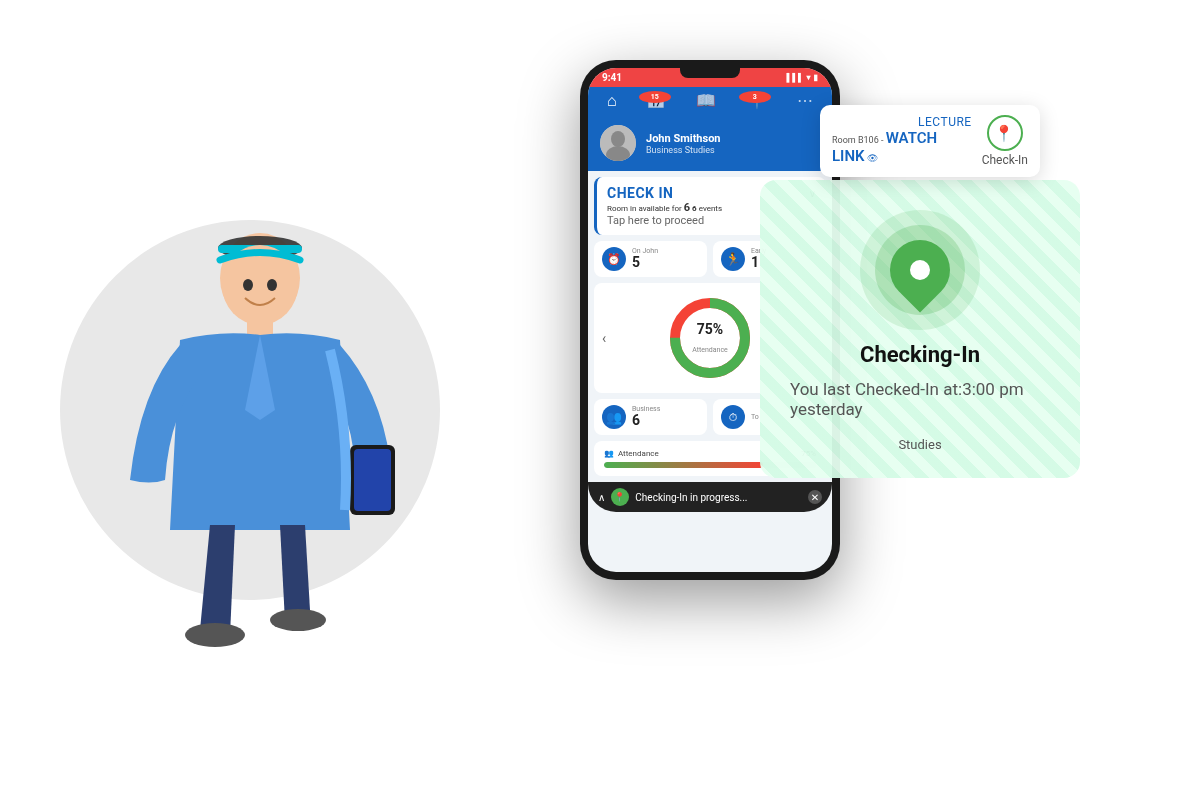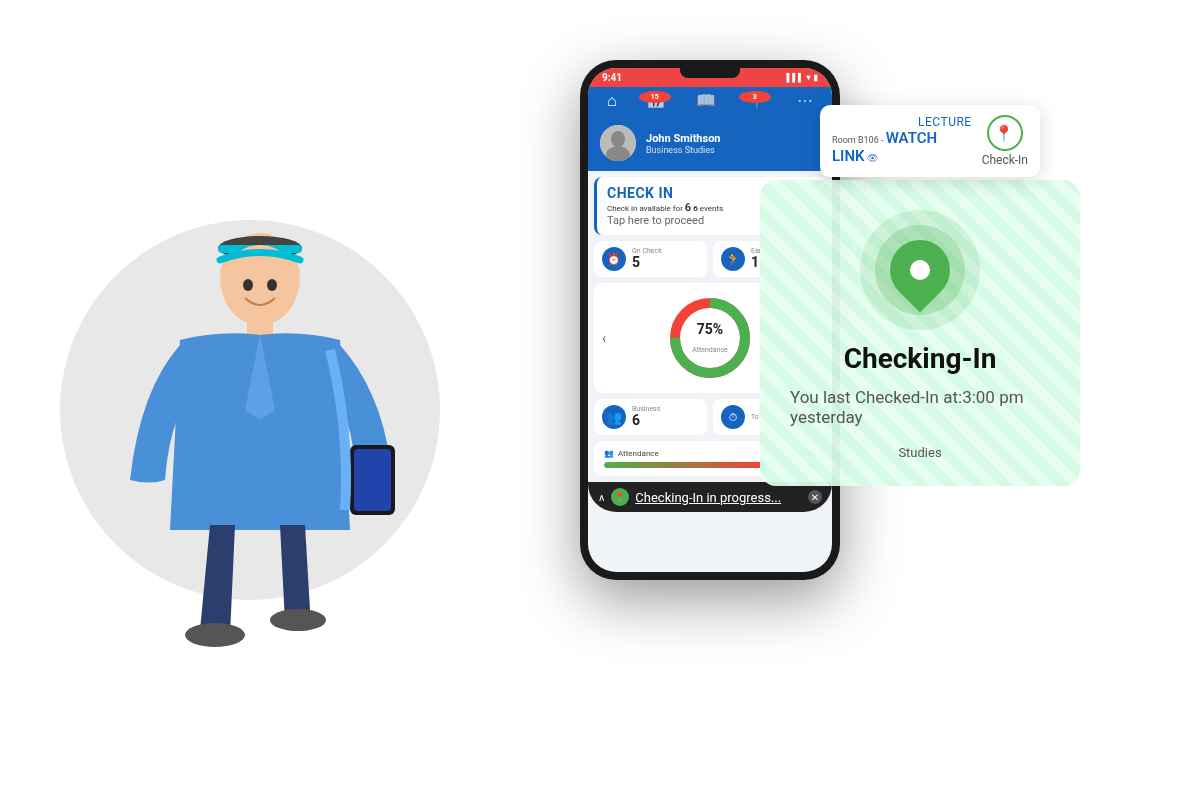--- a/index.html
+++ b/index.html
@@ -358,22 +358,21 @@
       display: flex;
       align-items: center;
       justify-content: center;
       color: white;
       font-size: 9px;
     }
 
     .bottom-bar-text {
       flex: 1;
       color: white;
-      font-size: 13px;
-      text-decoration: underline;
+      font-size: 10px;
     }
 
     .bottom-bar-close {
       color: white;
       font-size: 10px;
       background: #555;
       border-radius: 50%;
       width: 14px;
       height: 14px;
       display: flex;
@@ -525,21 +524,21 @@
     .location-icon-big::after {
       content: '';
       position: absolute;
       width: 20px;
       height: 20px;
       background: white;
       border-radius: 50%;
     }
 
     .checking-title {
-      font-size: 28px;
+      font-size: 22px;
       font-weight: 700;
       color: #111;
       position: relative;
       z-index: 1;
     }
 
     .checking-sub {
       font-size: 17px;
       color: #555;
       position: relative;
@@ -672,33 +671,33 @@
             <div class="profile-sub">Business Studies</div>
           </div>
         </div>
 
         <div class="checkin-section">
           <div class="checkin-row">
             <span class="checkin-label">CHECK IN</span>
             <span class="chevron">∨</span>
           </div>
           <div class="checkin-text">
-            <span>Check in available for</span>
+            <span>Room in available for</span>
             <strong style="font-size:11px;">6</strong>
             
             <span> <strong>6</strong> events</span>
           </div>
           <div class="checkin-sub">Tap here to proceed</div>
         </div>
 
         <div class="stats-row">
           <div class="stat-card">
             <div class="stat-icon">⏰</div>
             <div class="stat-info">
-              <span class="stat-label">On Check</span>
+              <span class="stat-label">On John</span>
               <span class="stat-value">5</span>
             </div>
           </div>
           <div class="stat-card">
             <div class="stat-icon" style="font-size:13px;">🏃</div>
             <div class="stat-info">
               <span class="stat-label">Early</span>
               <span class="stat-value">1</span>
             </div>
           </div>

